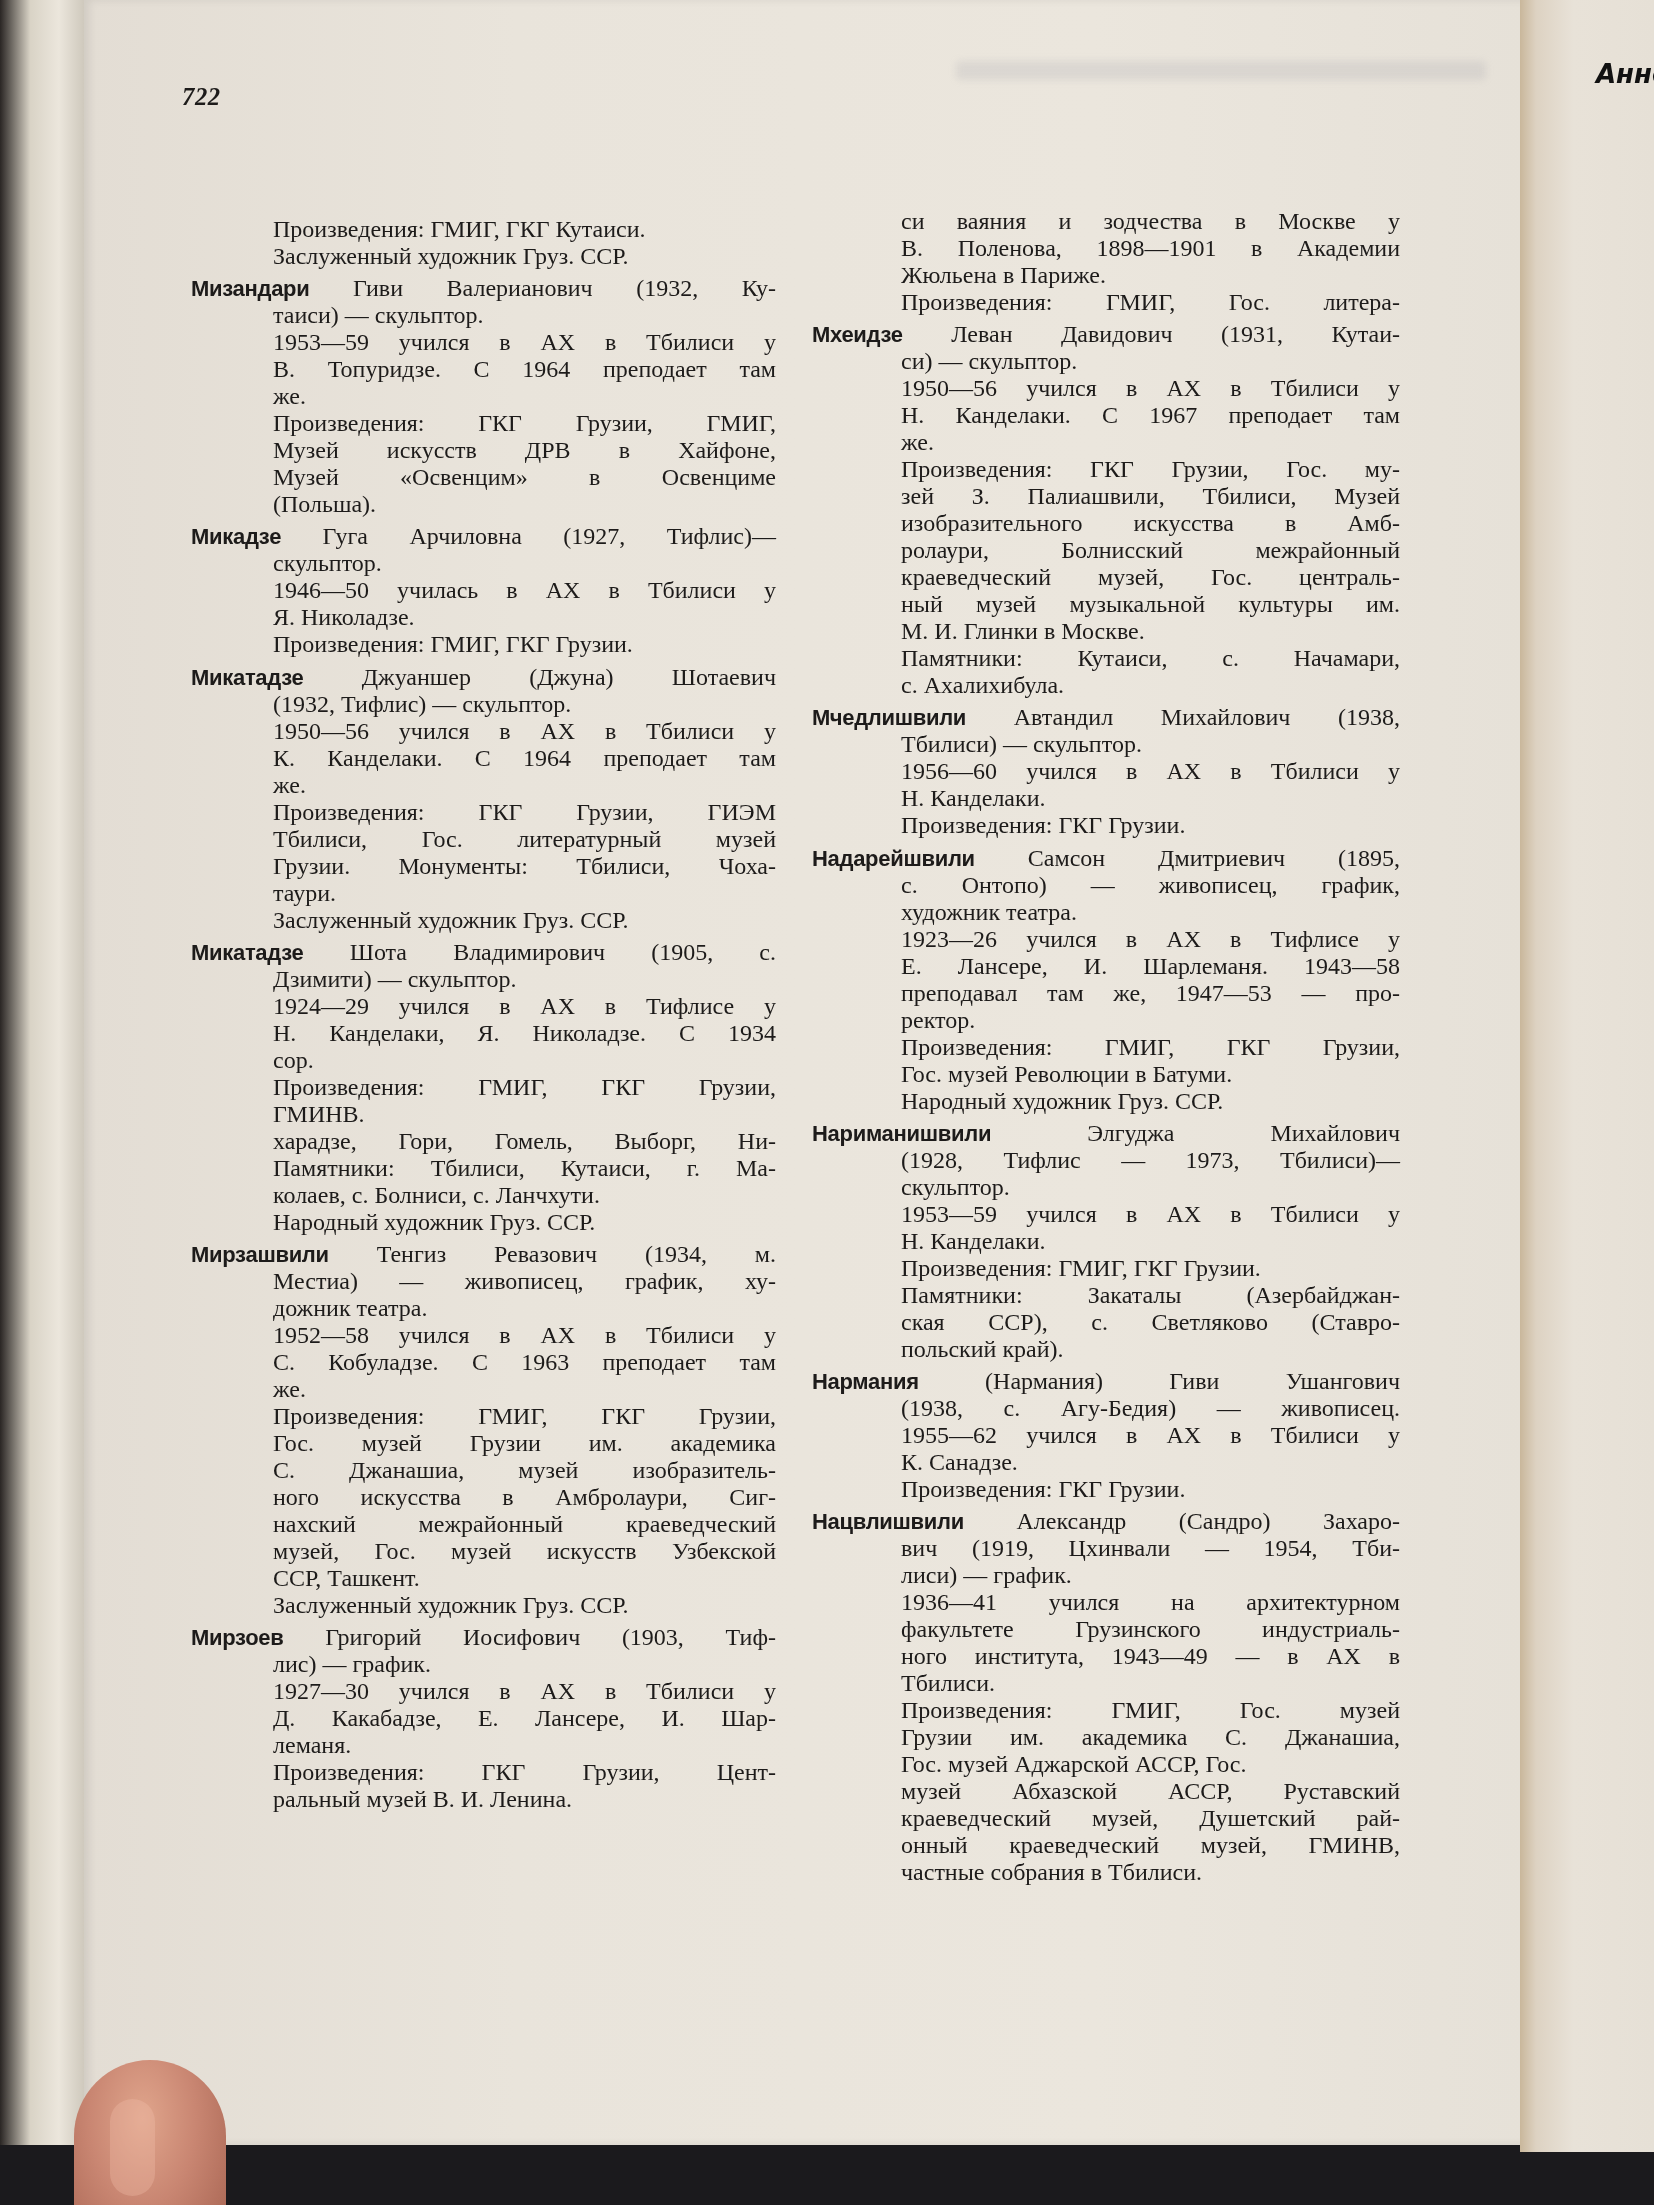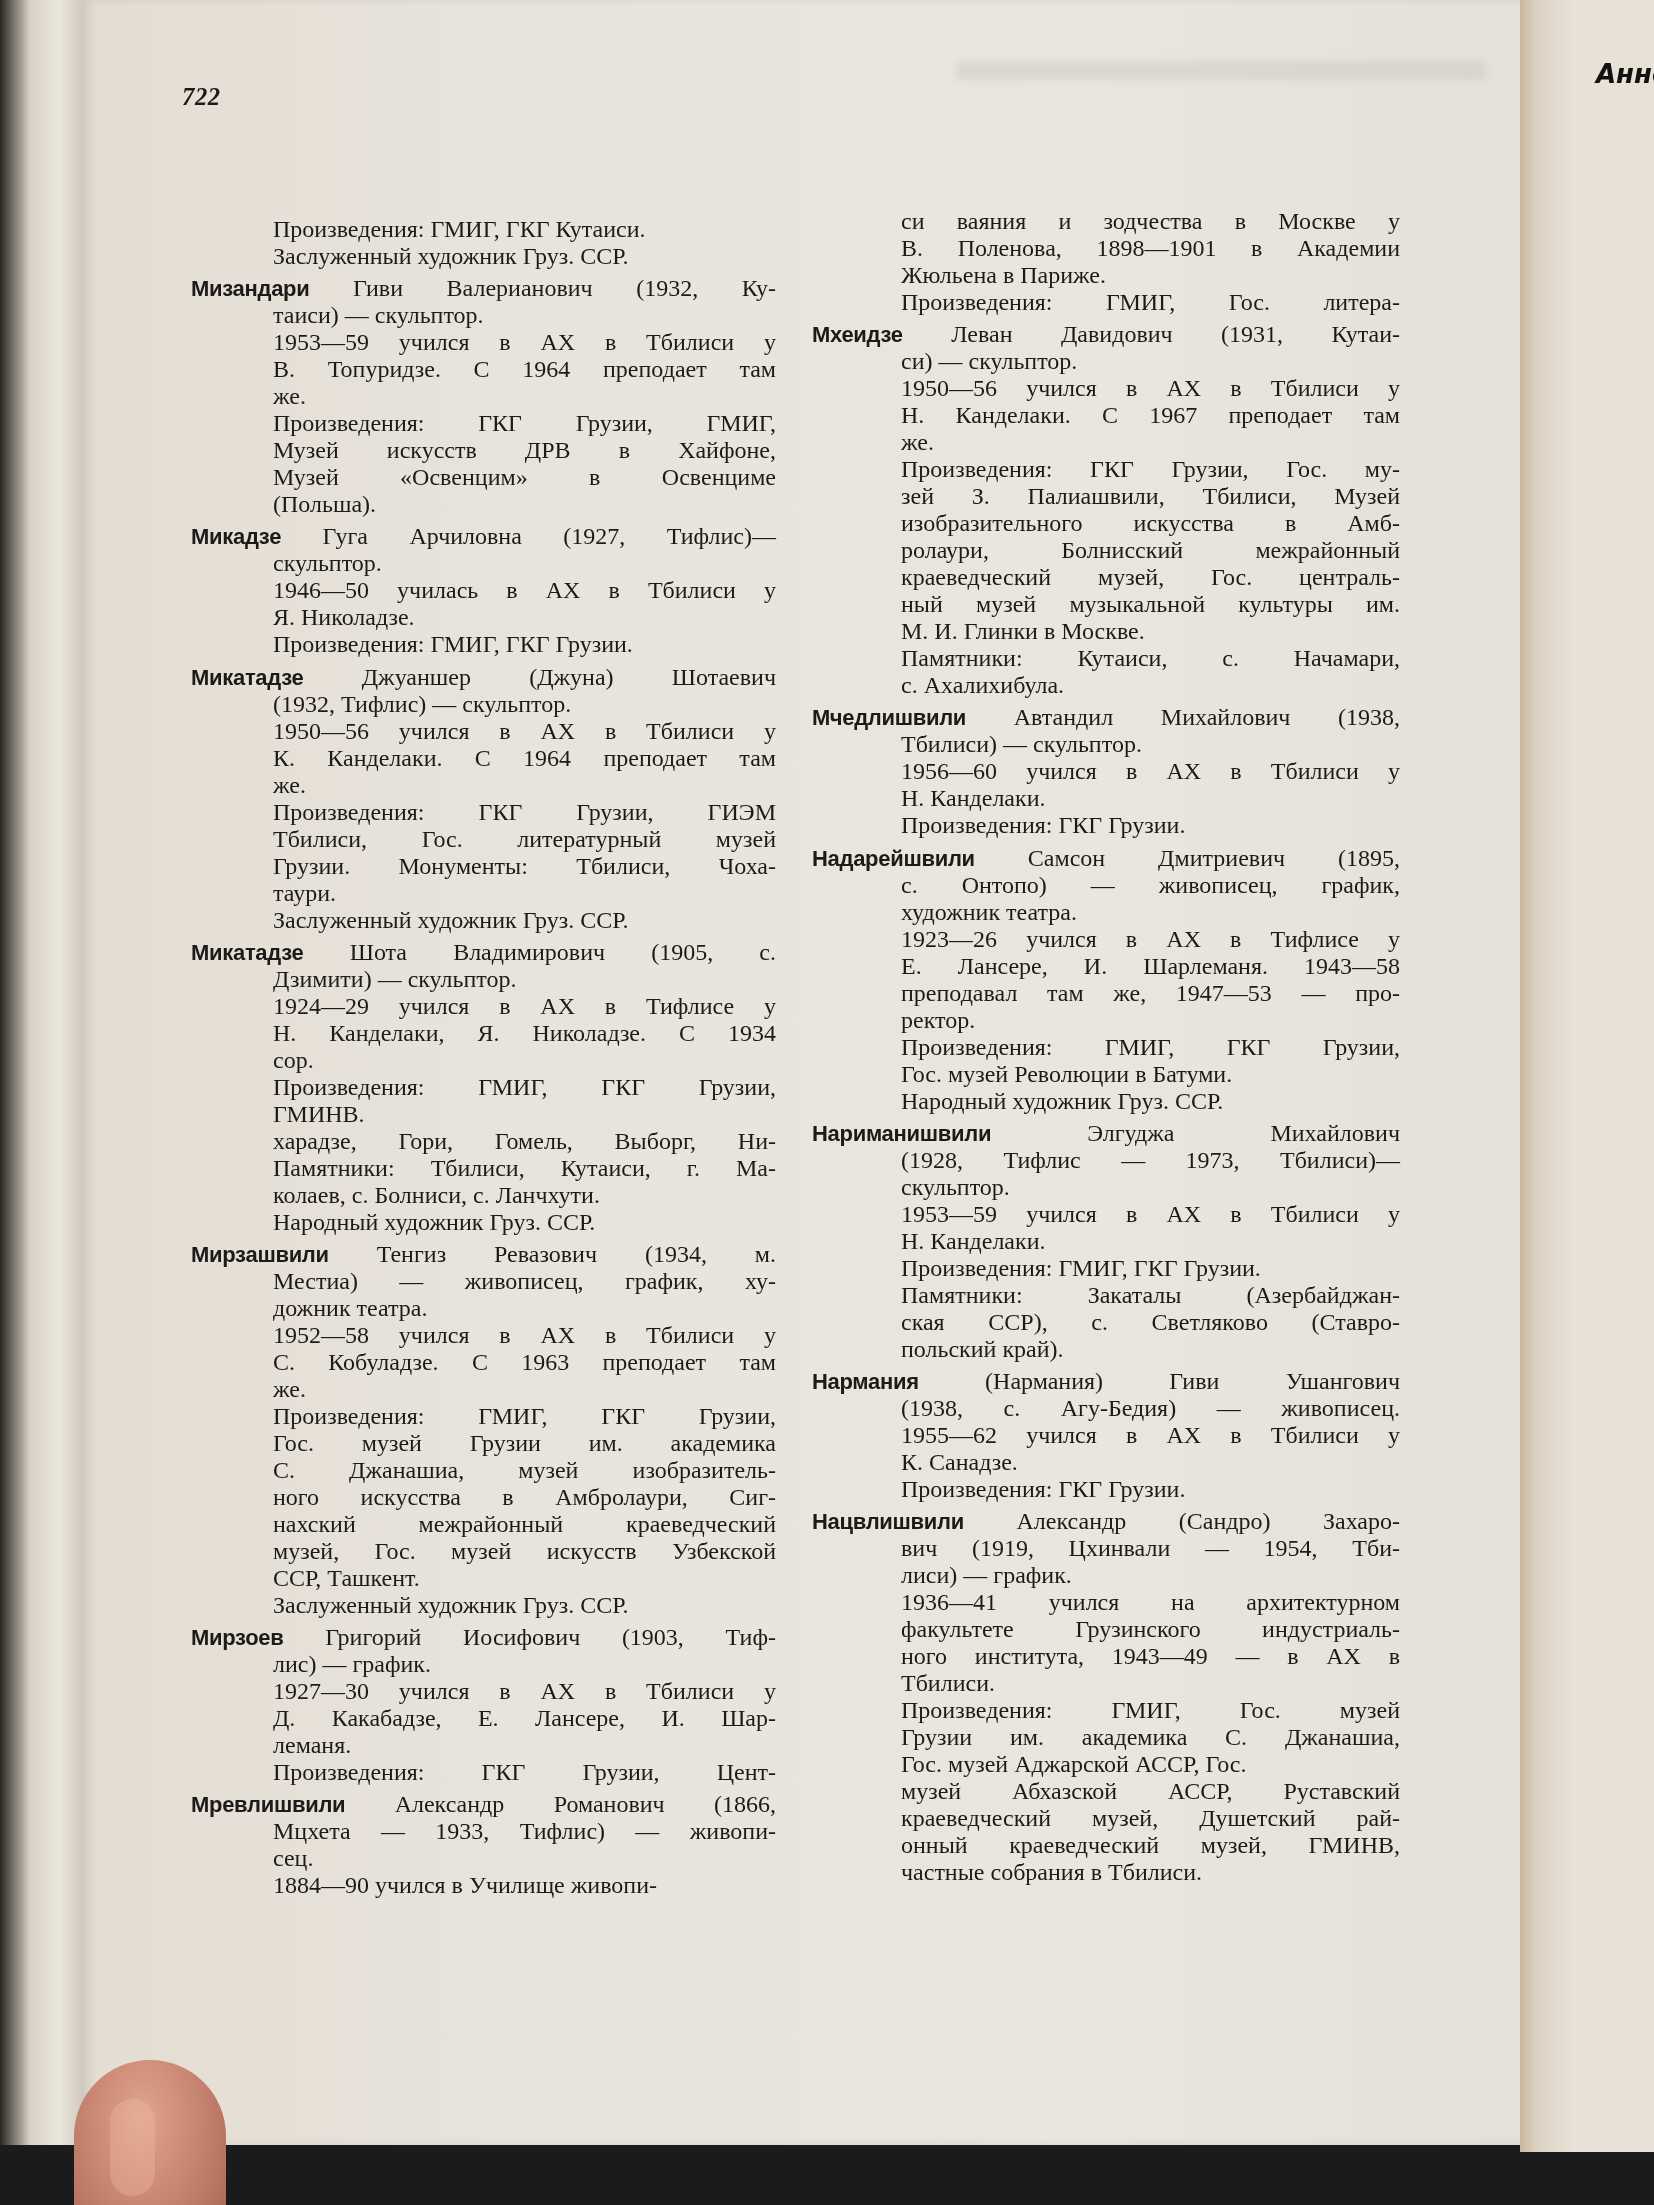--- a/index.html
+++ b/index.html
@@ -132,26 +132,21 @@
       <span class="line indent last">ССР, Ташкент.</span>
       <span class="line indent last">Заслуженный художник Груз. ССР.</span>
     </div>
     <div class="entry">
       <span class="line"><span class="head">Мирзоев</span> <span>Григорий Иосифович (1903, Тиф-</span></span>
       <span class="line indent last">лис) — график.</span>
       <span class="line indent">1927—30 учился в АХ в Тбилиси у</span>
       <span class="line indent">Д. Какабадзе, Е. Лансере, И. Шар-</span>
       <span class="line indent last">леманя.</span>
       <span class="line indent">Произведения: ГКГ Грузии, Цент-</span>
-    </div>
-    <div class="entry">
-      <span class="line"><span class="head">Мревлишвили</span> <span>Александр Романович (1866,</span></span>
-      <span class="line indent">Мцхета — 1933, Тифлис) — живопи-</span>
-      <span class="line indent last">сец.</span>
-      <span class="line indent last">1884—90 учился в Училище живопи-</span>
+      <span class="line indent last">ральный музей В. И. Ленина.</span>
     </div>
   </div>
 <div class="column col-right" id="col-right">
     <div class="entry">
       <span class="line indent">си ваяния и зодчества в Москве у</span>
       <span class="line indent">В. Поленова, 1898—1901 в Академии</span>
       <span class="line indent last">Жюльена в Париже.</span>
       <span class="line indent">Произведения: ГМИГ, Гос. литера-</span>
     </div>
     <div class="entry">

